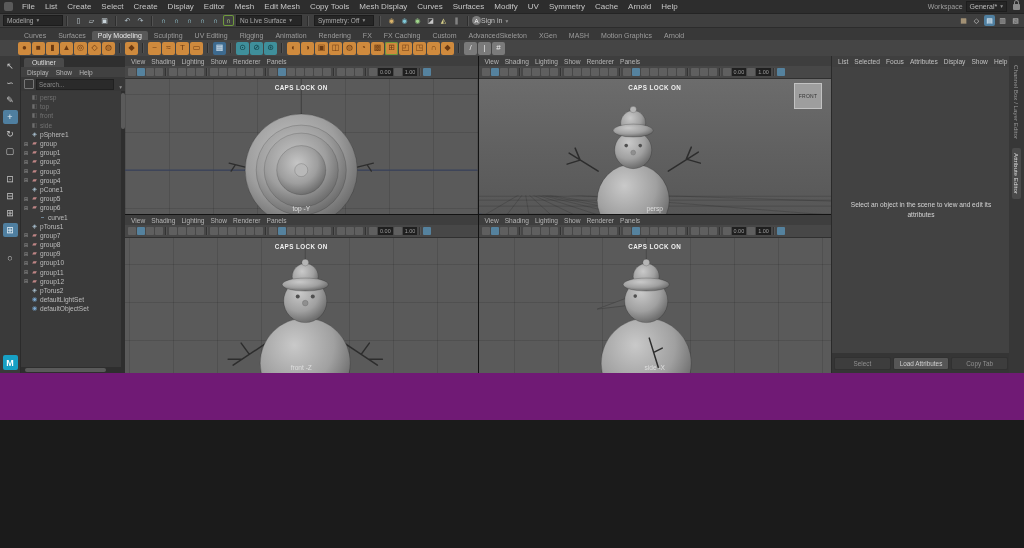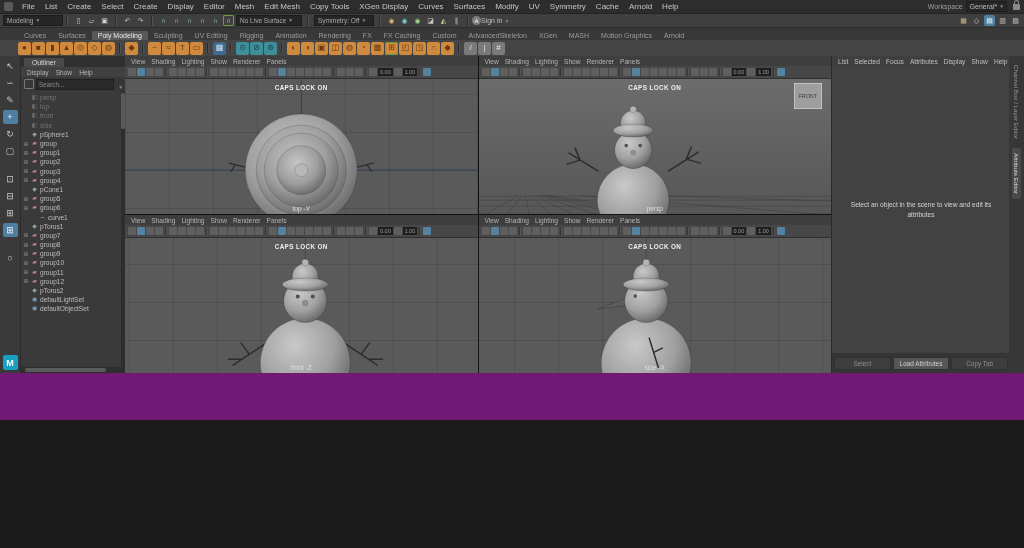--- a/index.html
+++ b/index.html
@@ -165,21 +165,21 @@
         <span class="menu-item">File</span>
         <span class="menu-item">List</span>
         <span class="menu-item">Create</span>
         <span class="menu-item">Select</span>
         <span class="menu-item">Create</span>
         <span class="menu-item">Display</span>
         <span class="menu-item">Editor</span>
         <span class="menu-item">Mesh</span>
         <span class="menu-item">Edit Mesh</span>
         <span class="menu-item">Copy Tools</span>
-        <span class="menu-item">XGen Display</span>
+        <span class="menu-item">Mesh Display</span>
         <span class="menu-item">Curves</span>
         <span class="menu-item">Surfaces</span>
         <span class="menu-item">Modify</span>
         <span class="menu-item">UV</span>
         <span class="menu-item">Symmetry</span>
         <span class="menu-item">Cache</span>
         <span class="menu-item">Arnold</span>
         <span class="menu-item">Help</span>
       </div>
     <div id="workspace">

